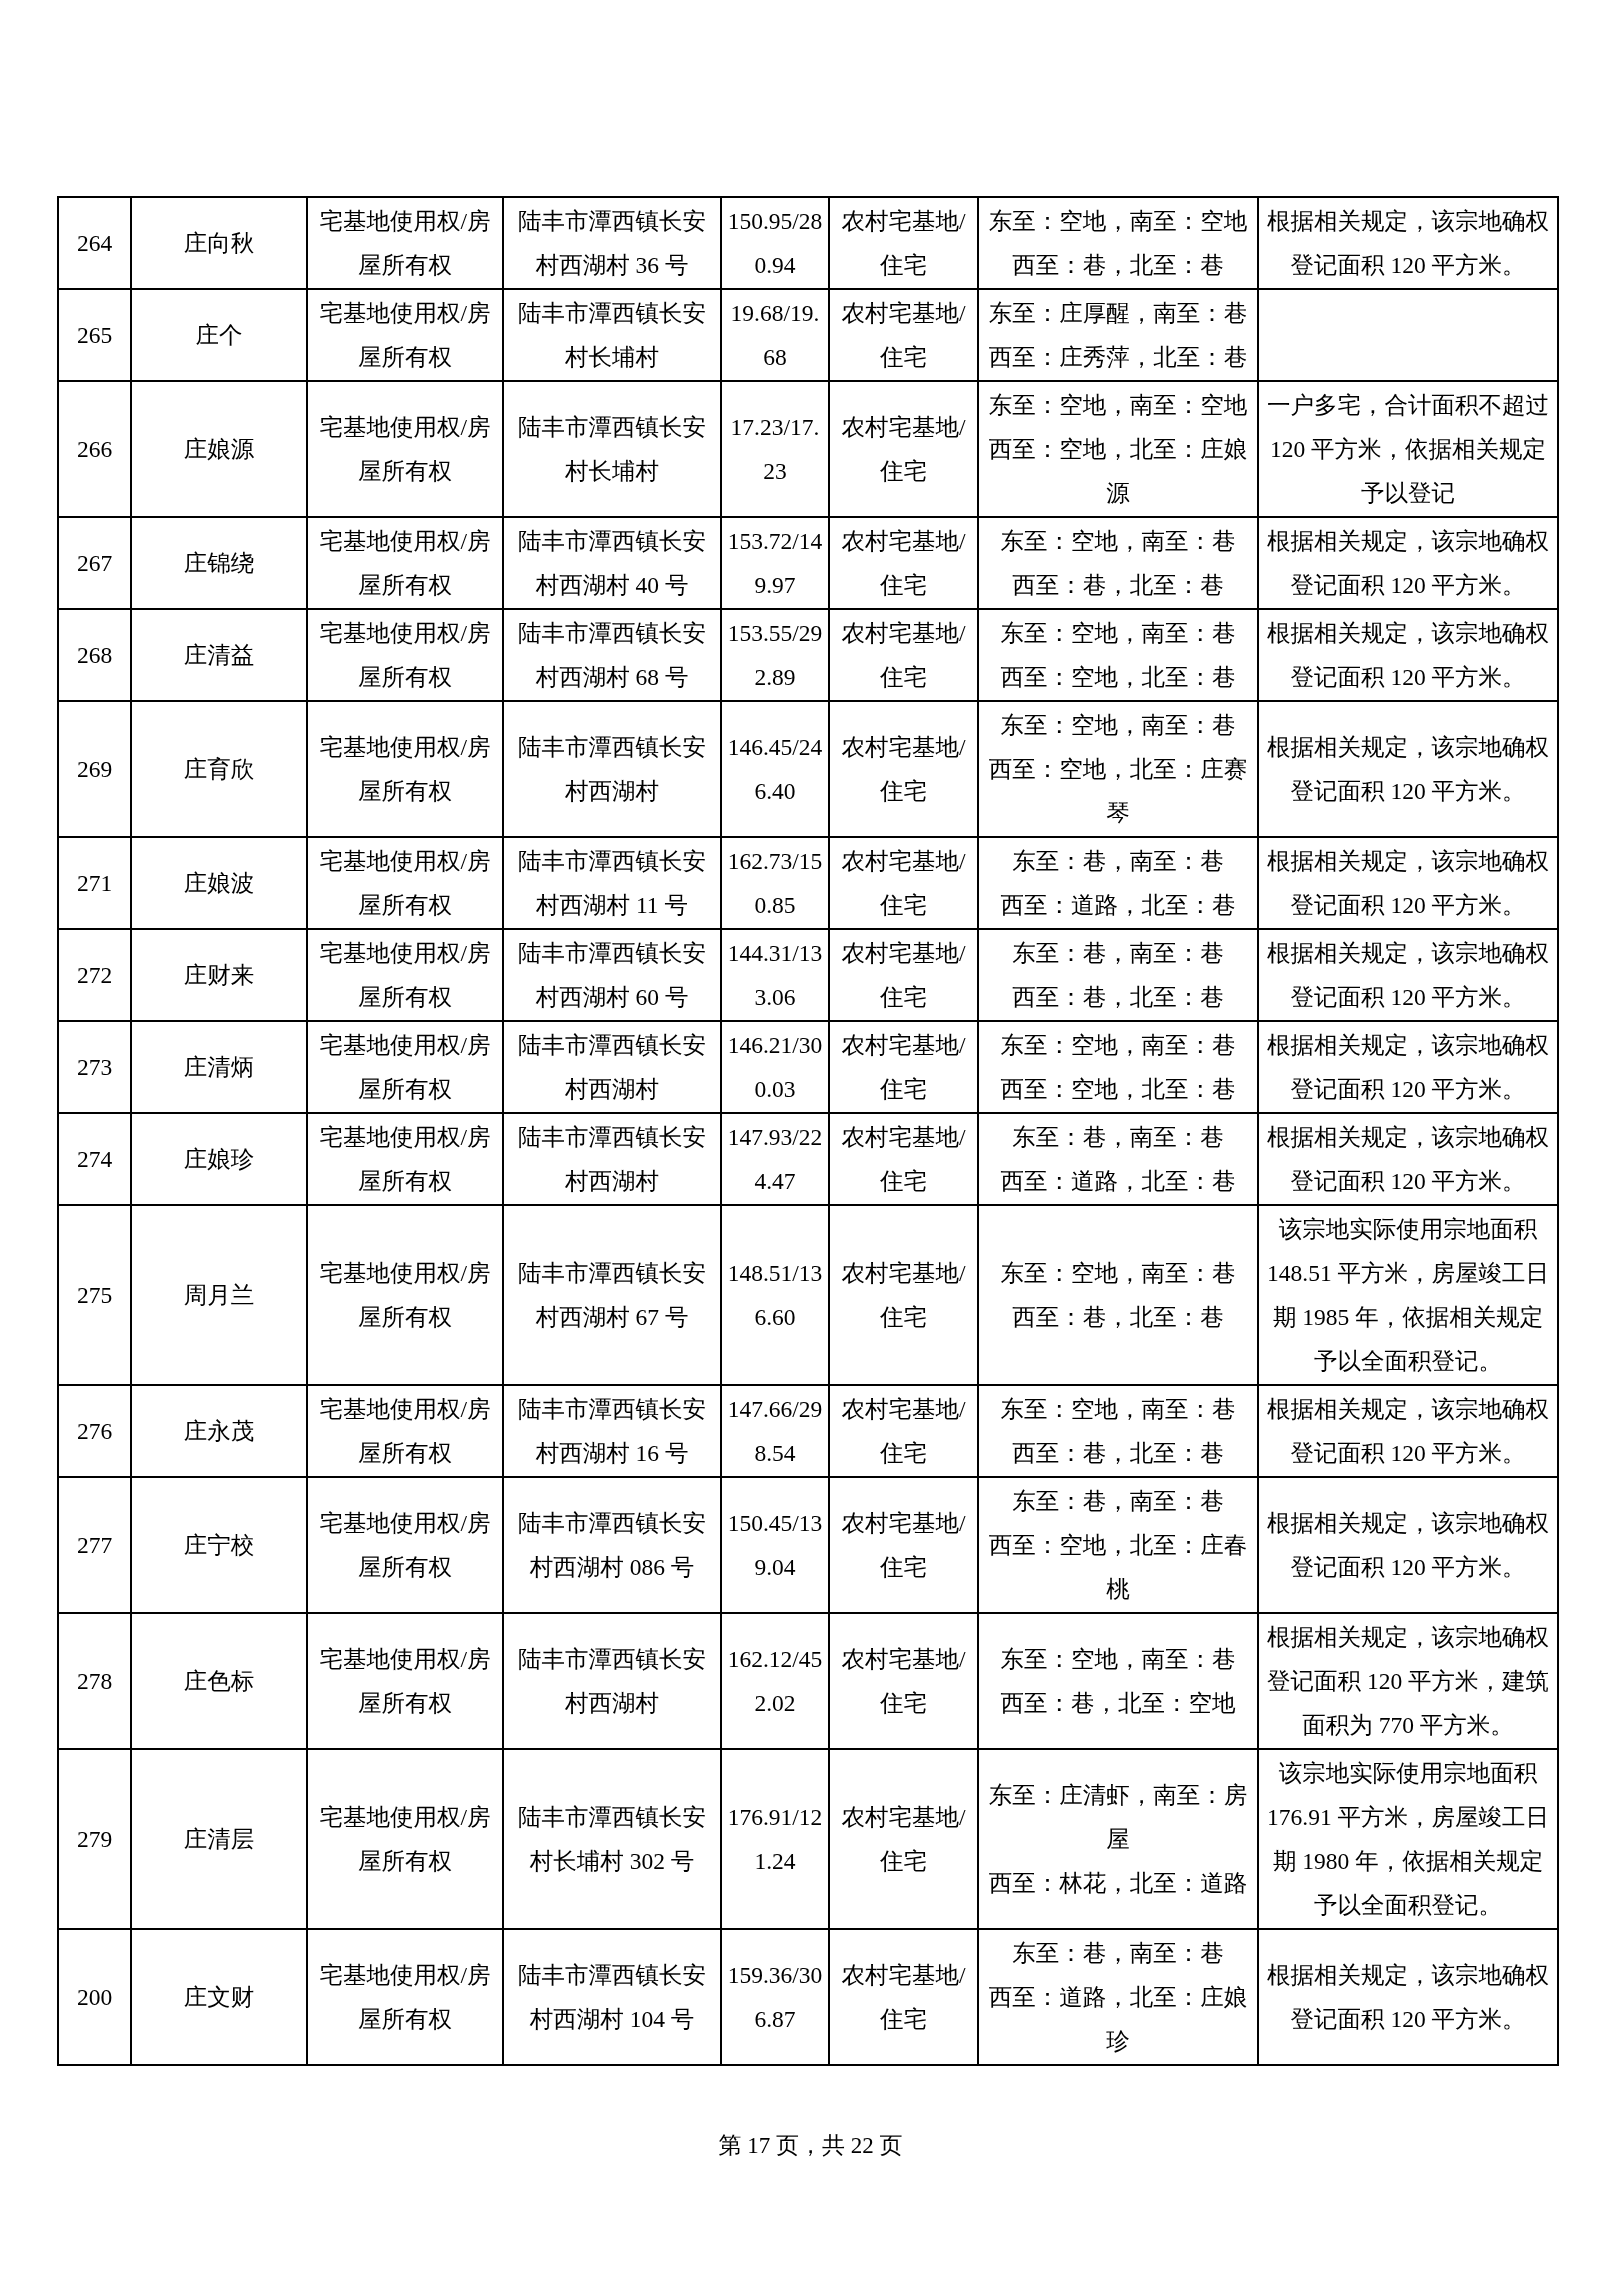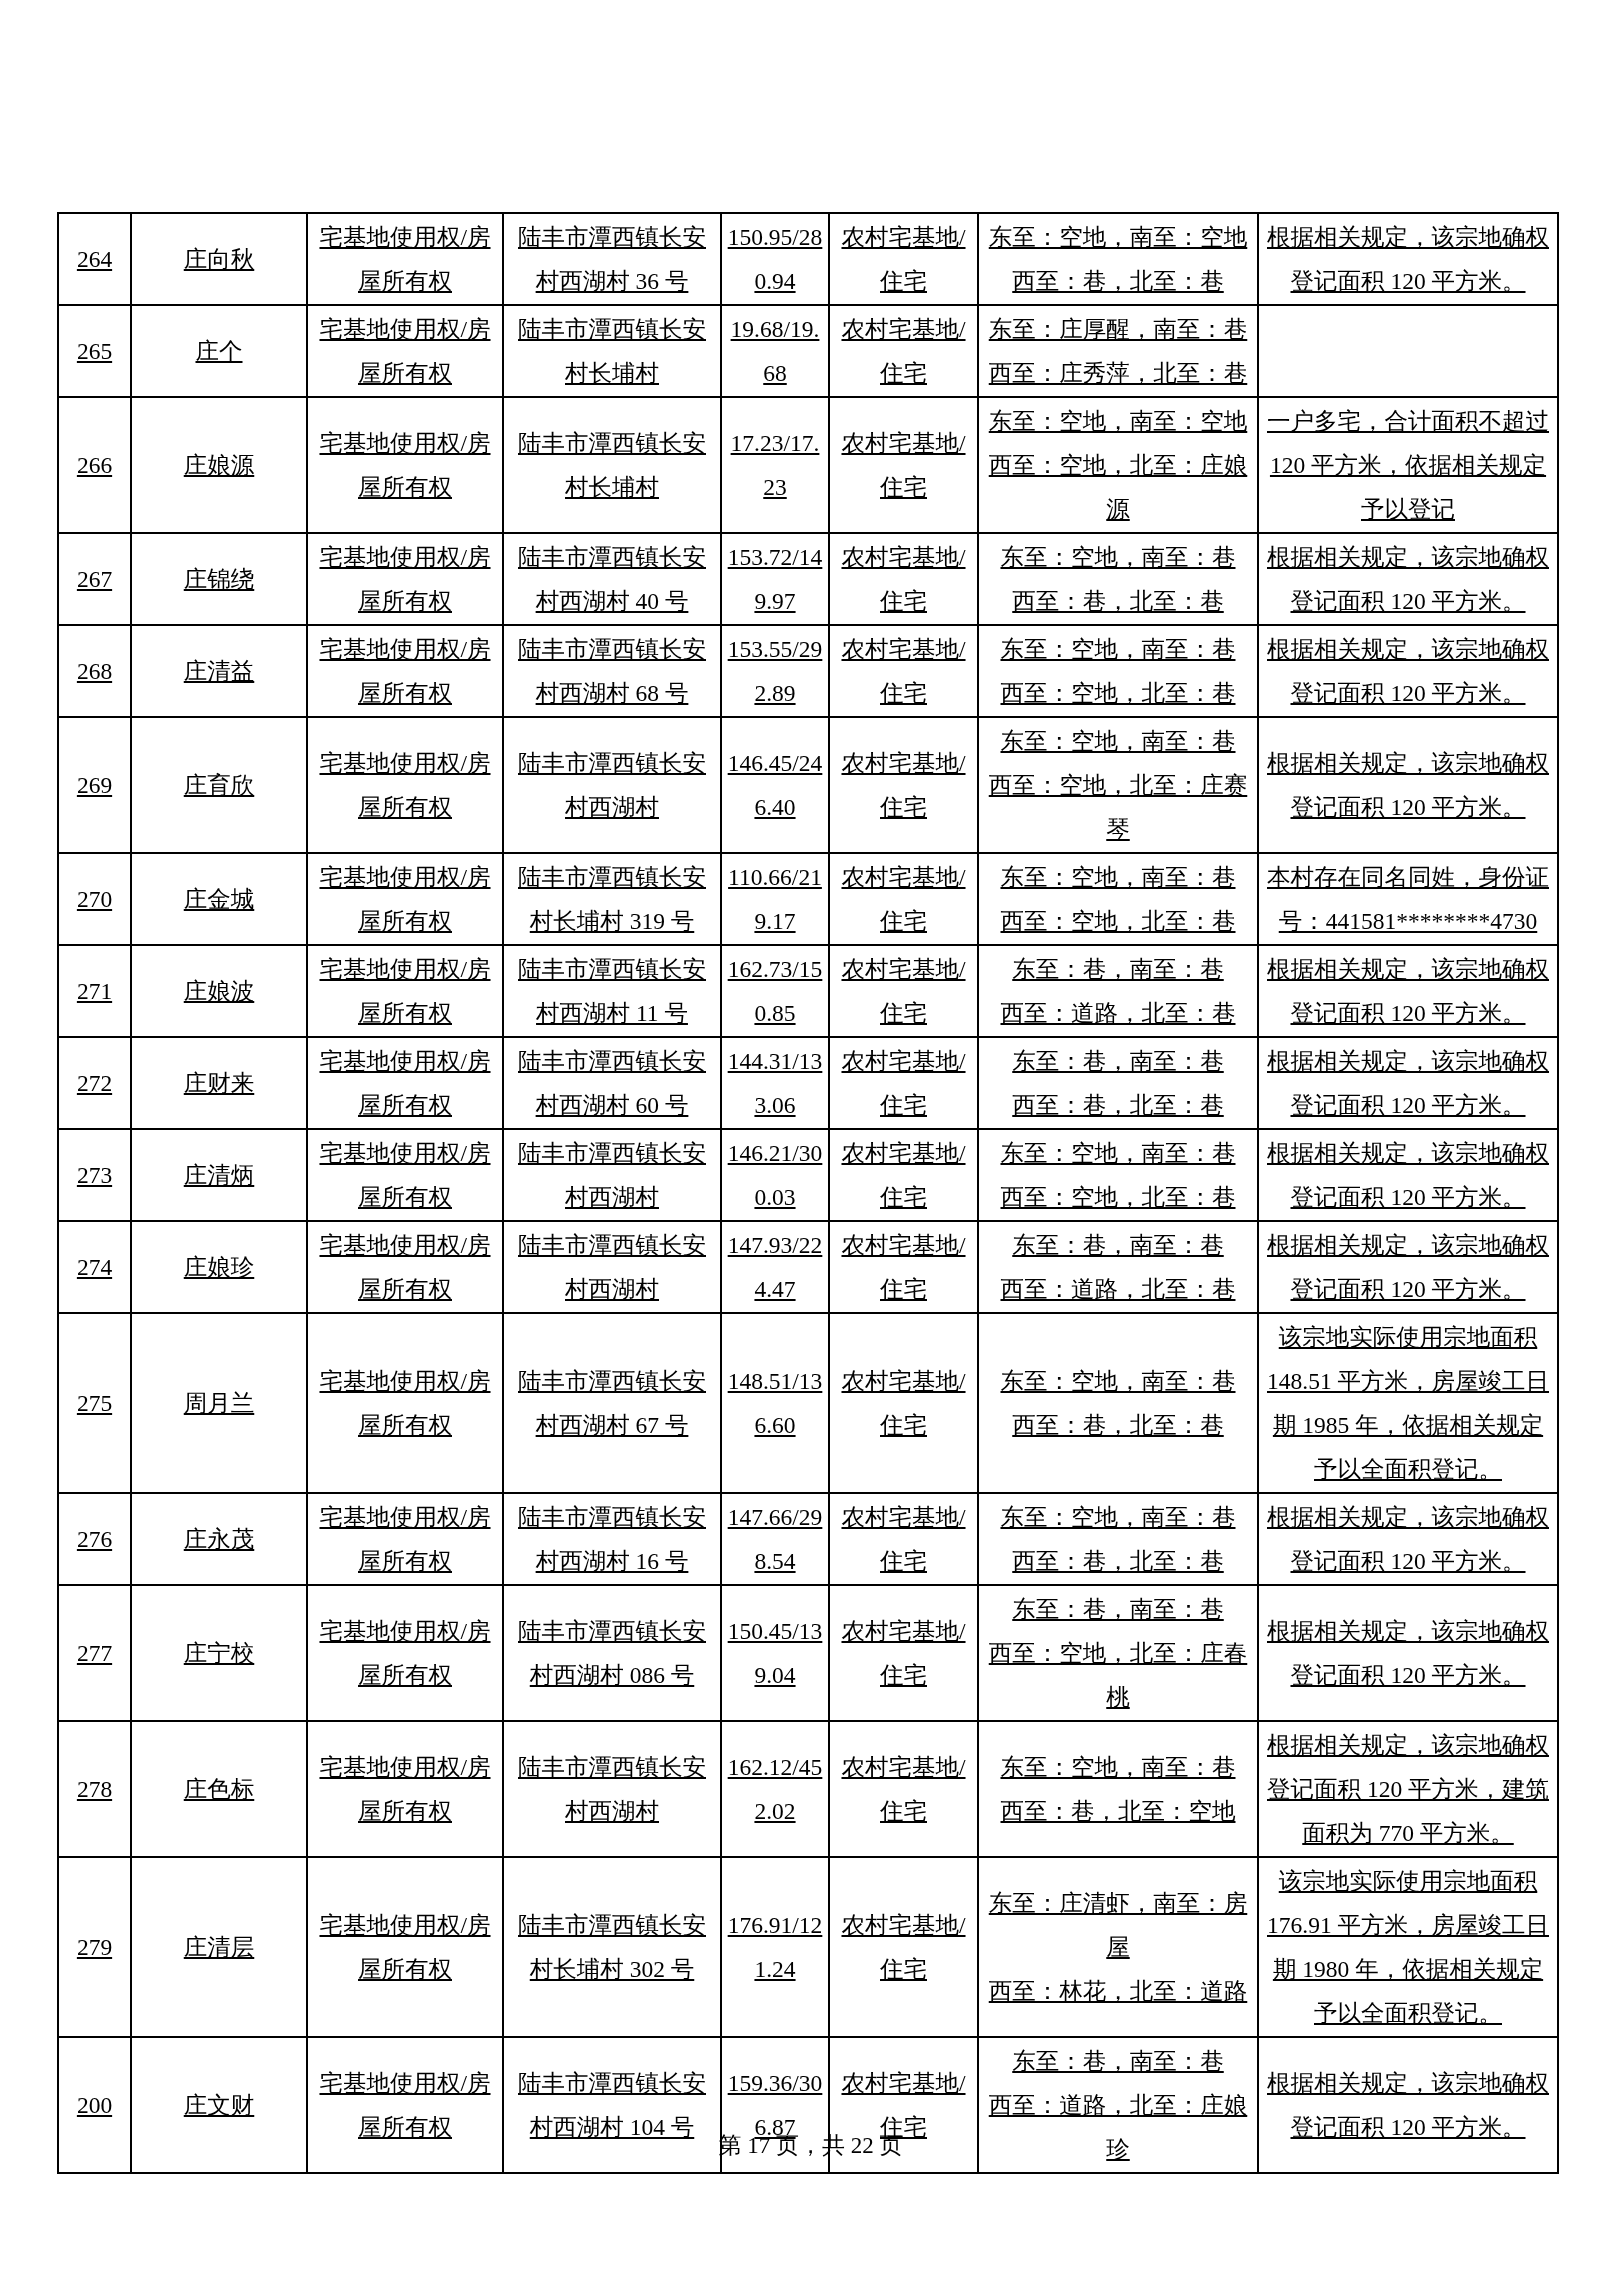--- a/index.html
+++ b/index.html
@@ -16,25 +16,24 @@
   .page {
     position: relative;
     width: 1621px;
     height: 2293px;
     background: #ffffff;
     overflow: hidden;
   }
   table.records {
     position: absolute;
     left: 57px;
-    top: 212px;
+    top: 196px;
     width: 1500px;
     table-layout: fixed;
     border-collapse: collapse;
-    text-decoration: underline;
   }
   table.records td {
     border: 2px solid #000000;
     text-align: center;
     vertical-align: middle;
     font-size: 23.5px;
     line-height: 44px;
     padding: 1px 3.9px;
     white-space: pre-line;
     overflow-wrap: break-word;
@@ -130,31 +129,20 @@
     <td class="cell-owner">庄育欣</td>
     <td class="cell-right">宅基地使用权/房屋所有权</td>
     <td class="cell-location">陆丰市潭西镇长安村西湖村</td>
     <td class="cell-area">146.45/246.40</td>
     <td class="cell-landuse">农村宅基地/住宅</td>
     <td class="cell-boundaries">东至：空地，南至：巷
 西至：空地，北至：庄赛琴</td>
     <td class="cell-remark">根据相关规定，该宗地确权登记面积 120 平方米。</td>
   </tr>
         <tr>
-    <td class="cell-no">270</td>
-    <td class="cell-owner">庄金城</td>
-    <td class="cell-right">宅基地使用权/房屋所有权</td>
-    <td class="cell-location">陆丰市潭西镇长安村长埔村 319 号</td>
-    <td class="cell-area">110.66/219.17</td>
-    <td class="cell-landuse">农村宅基地/住宅</td>
-    <td class="cell-boundaries">东至：空地，南至：巷
-西至：空地，北至：巷</td>
-    <td class="cell-remark">本村存在同名同姓，身份证号：441581********4730</td>
-  </tr>
-        <tr>
     <td class="cell-no">271</td>
     <td class="cell-owner">庄娘波</td>
     <td class="cell-right">宅基地使用权/房屋所有权</td>
     <td class="cell-location">陆丰市潭西镇长安村西湖村 11 号</td>
     <td class="cell-area">162.73/150.85</td>
     <td class="cell-landuse">农村宅基地/住宅</td>
     <td class="cell-boundaries">东至：巷，南至：巷
 西至：道路，北至：巷</td>
     <td class="cell-remark">根据相关规定，该宗地确权登记面积 120 平方米。</td>
   </tr>

